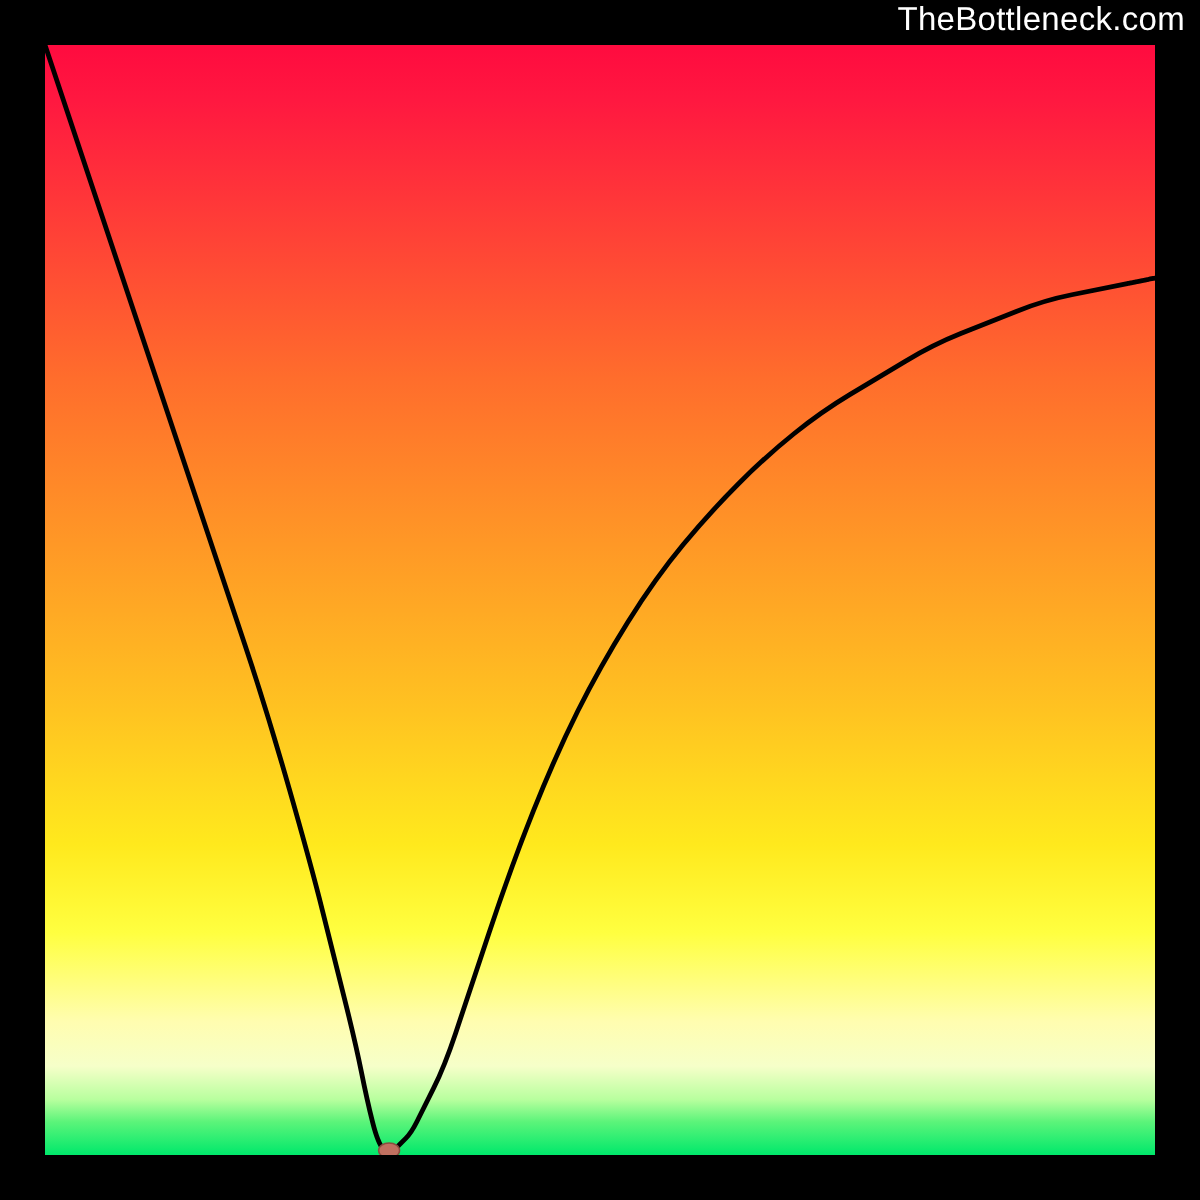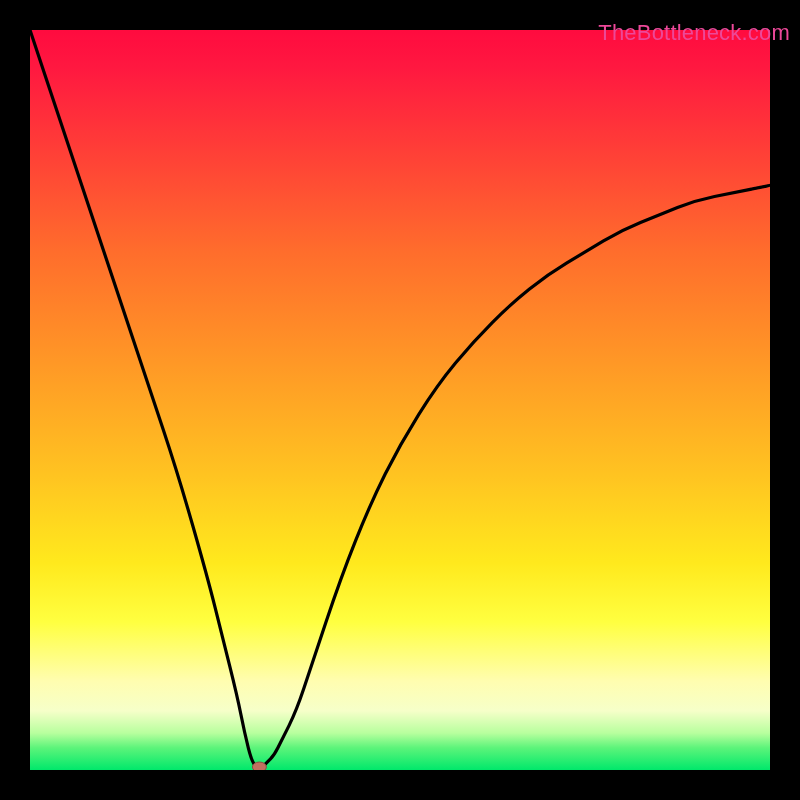--- a/index.html
+++ b/index.html
@@ -12,23 +12,23 @@
     font-family: Arial, Helvetica, sans-serif;
   }
   .frame {
     position: relative;
     width: 800px;
     height: 800px;
     background: #000;
   }
   .watermark {
     position: absolute;
-    top: 20px;
+    top: 0;
     right: 10px;
-    color: #ec4899;
+    color: #ffffff;
     font-size: 22px;
     letter-spacing: 0.2px;
     z-index: 10;
   }
   .plot-area {
     position: absolute;
     left: 30px;
     top: 30px;
     width: 740px;
     height: 740px;

